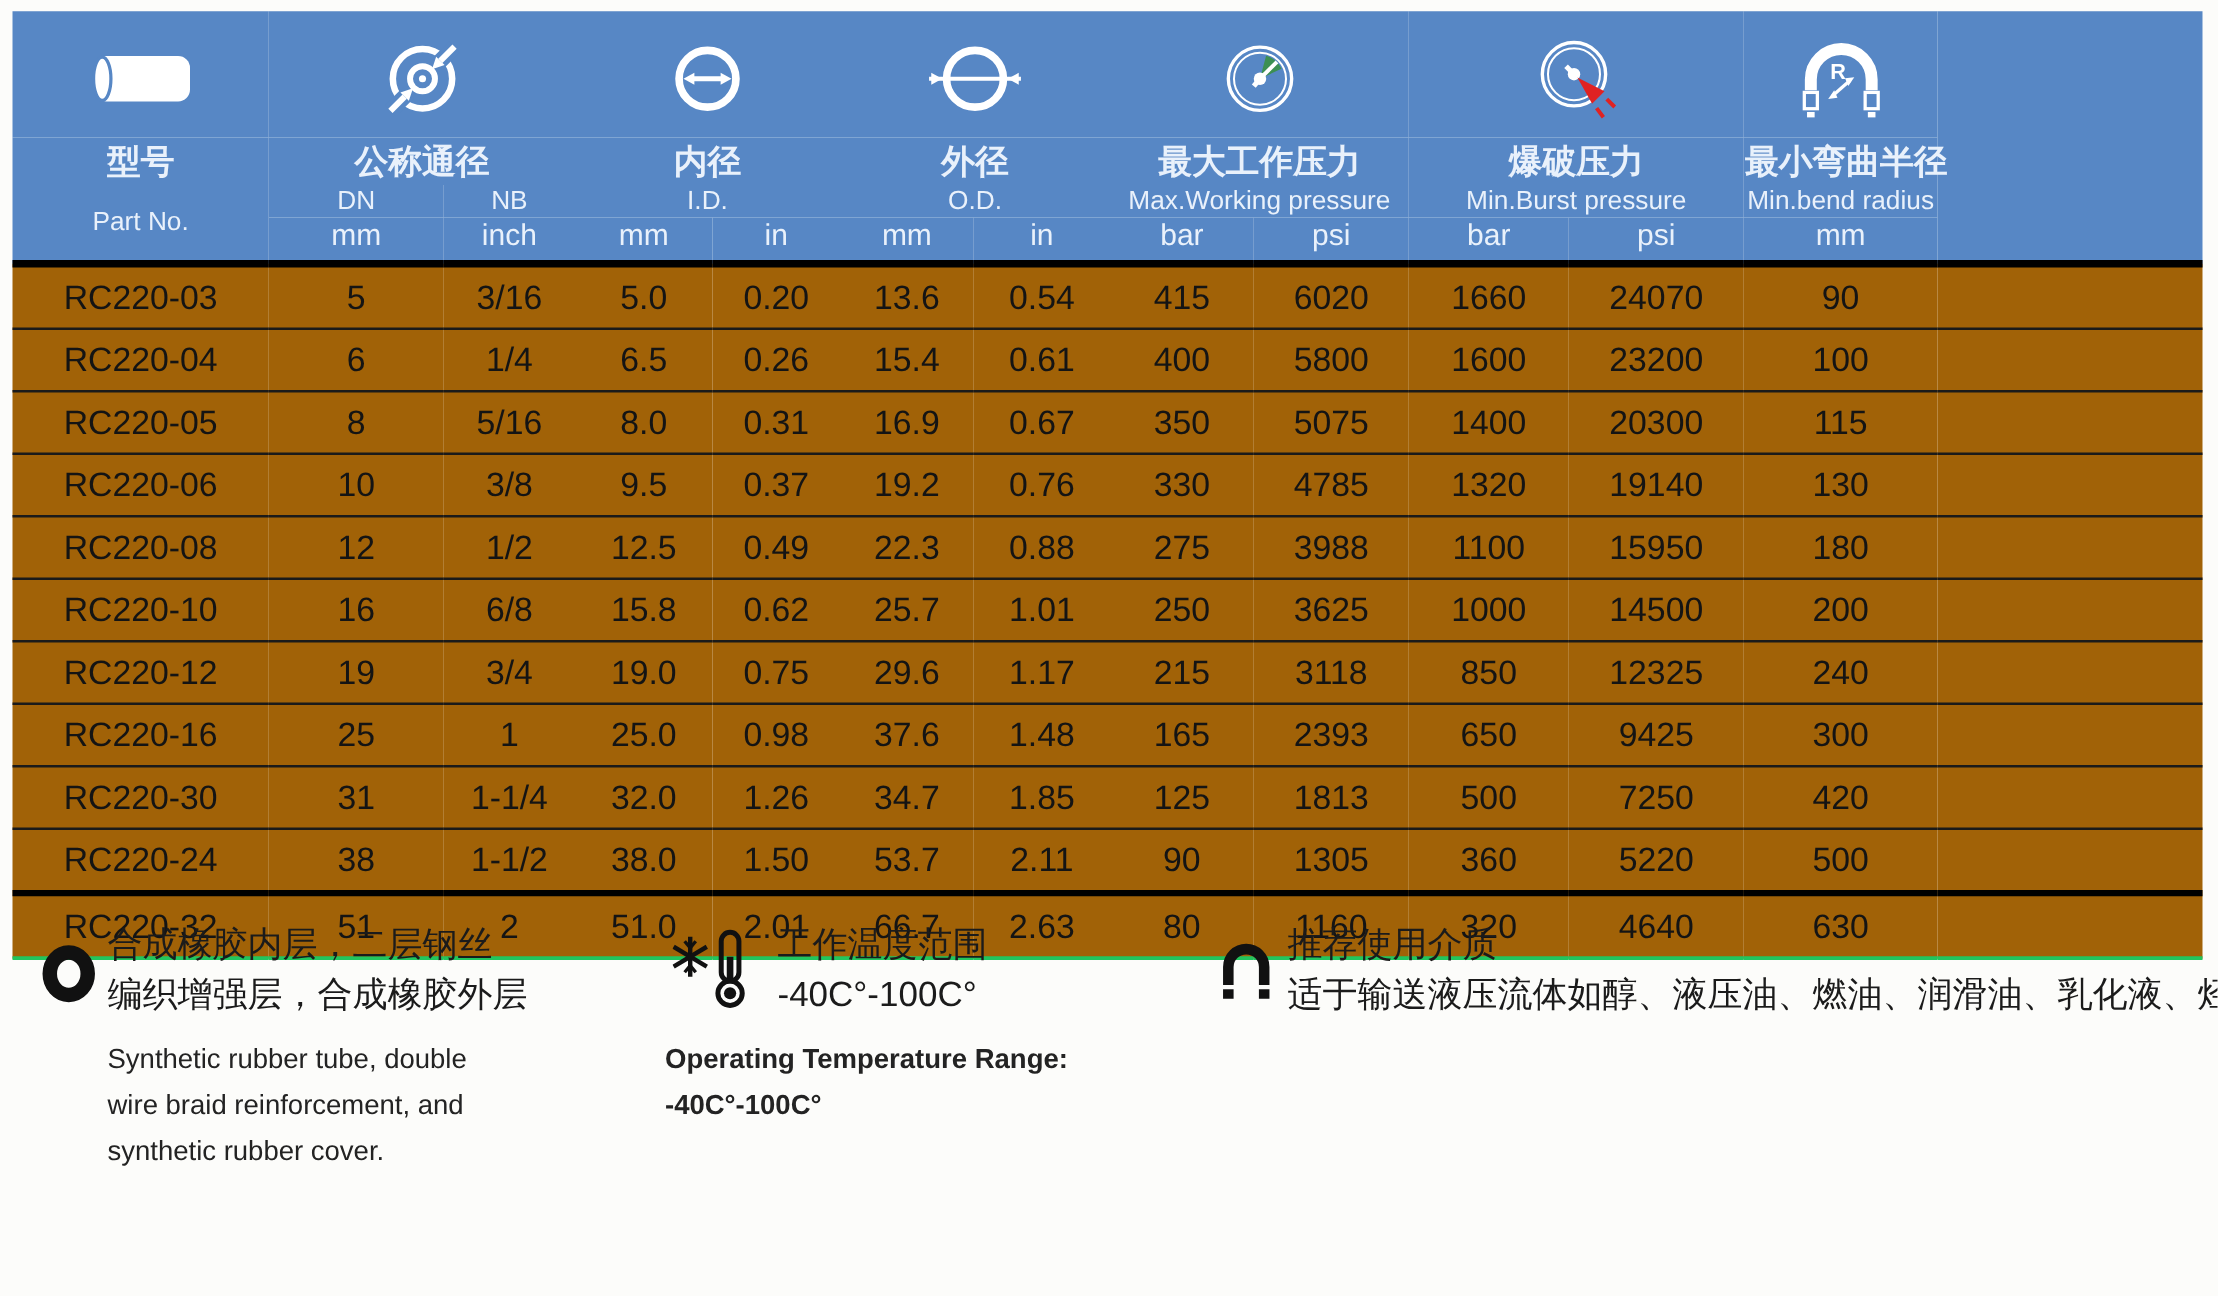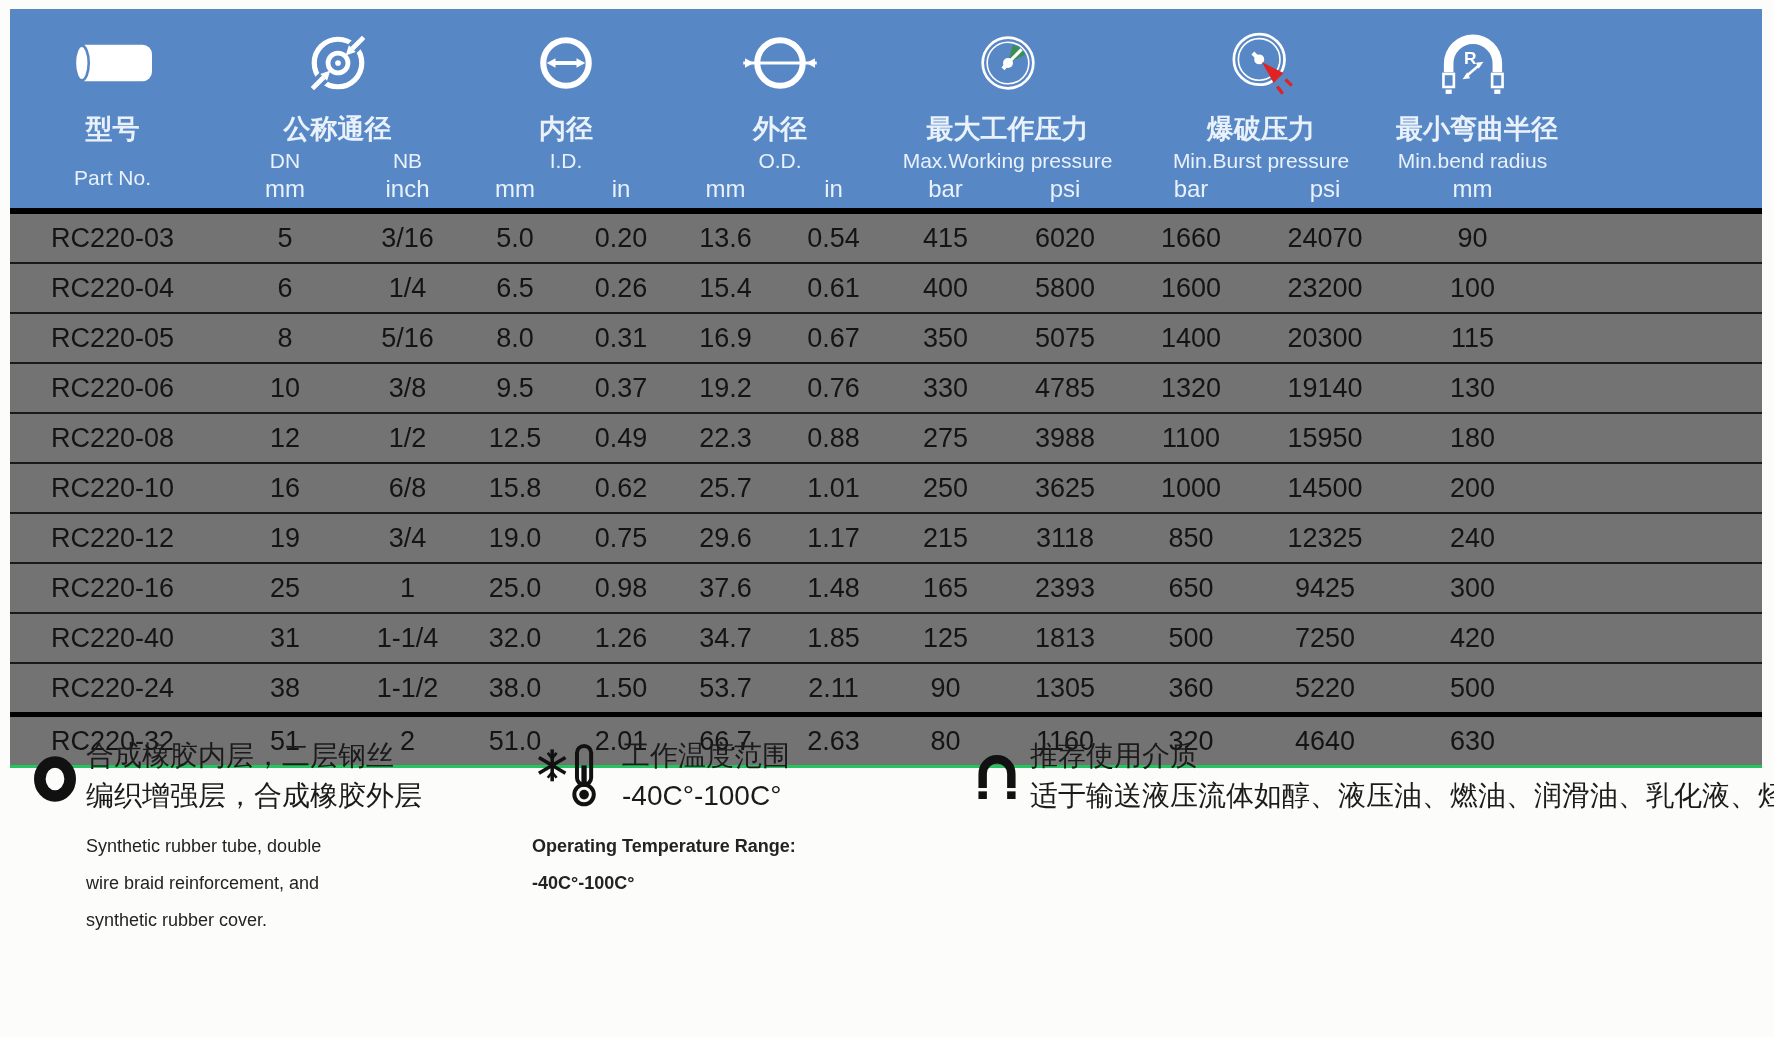--- a/index.html
+++ b/index.html
@@ -17,33 +17,33 @@
   }
   thead { background:#5787c5; border-bottom:6px solid #000; }
   thead td { text-align:center; color:#e9f1fb; white-space:nowrap; overflow:visible; }
   tr.icons td { height:92px; vertical-align:middle; padding-top:8px; }
   tr.icons svg { display:block; margin:0 auto; }
   tr.zh td { height:32px; font-size:27px;font-weight:bold; }
   tr.en td { height:23px; font-size:21px; }
   tr.units td { height:28px; font-size:24px; padding-bottom:5px; }
   td.partno { font-size:24px; }
 
-  tbody tr { border-bottom:2px solid #1a1a1a; background:#737373; }
+  tbody tr { border-bottom:2px solid #1a1a1a; background:#a16207; }
   tbody tr:last-child { border-bottom:3px solid #22c55e; }
   tbody tr.heavy { border-top:5px solid #000; }
   tbody td {
     height:46px; text-align:center; font-size:27px; color:#141414;
     white-space:nowrap;
   }
 
   
   .notes { position:absolute; left:20px; top:728px; width:1756px; height:302px; }
   .notes .grp { position:absolute; }
   .zh-text { font-size:28px; line-height:40px; color:#1b1b1b; white-space:nowrap; }
-  .en-text { font-size:18px; line-height:37px; color:#232323; white-space:nowrap; }
+  .en-text { font-size:22px; line-height:37px; color:#232323; white-space:nowrap; }
 
   .n-icon1 { left:10px;  top:24px; }
   .n-zh1   { left:66px;  top:8px; }
   .n-en1   { left:66px;  top:100px; }
   .n-icon2 { left:518px; top:14px; }
   .n-zh2   { left:602px; top:8px; }
   .n-en2   { left:512px; top:100px;font-weight:bold; }
   .n-icon3 { left:950px; top:20px; }
   .n-zh3   { left:1010px; top:8px; }
   .n-en3   { left:1010px; top:100px; }
@@ -290,21 +290,21 @@
           <td>37.6</td>
           <td>1.48</td>
           <td>165</td>
           <td>2393</td>
           <td>650</td>
           <td>9425</td>
           <td>300</td>
           <td></td>
         </tr>
         <tr>
-          <td>RC220-40</td>
+          <td>RC220-30</td>
           <td>31</td>
           <td>1-1/4</td>
           <td>32.0</td>
           <td>1.26</td>
           <td>34.7</td>
           <td>1.85</td>
           <td>125</td>
           <td>1813</td>
           <td>500</td>
           <td>7250</td>

